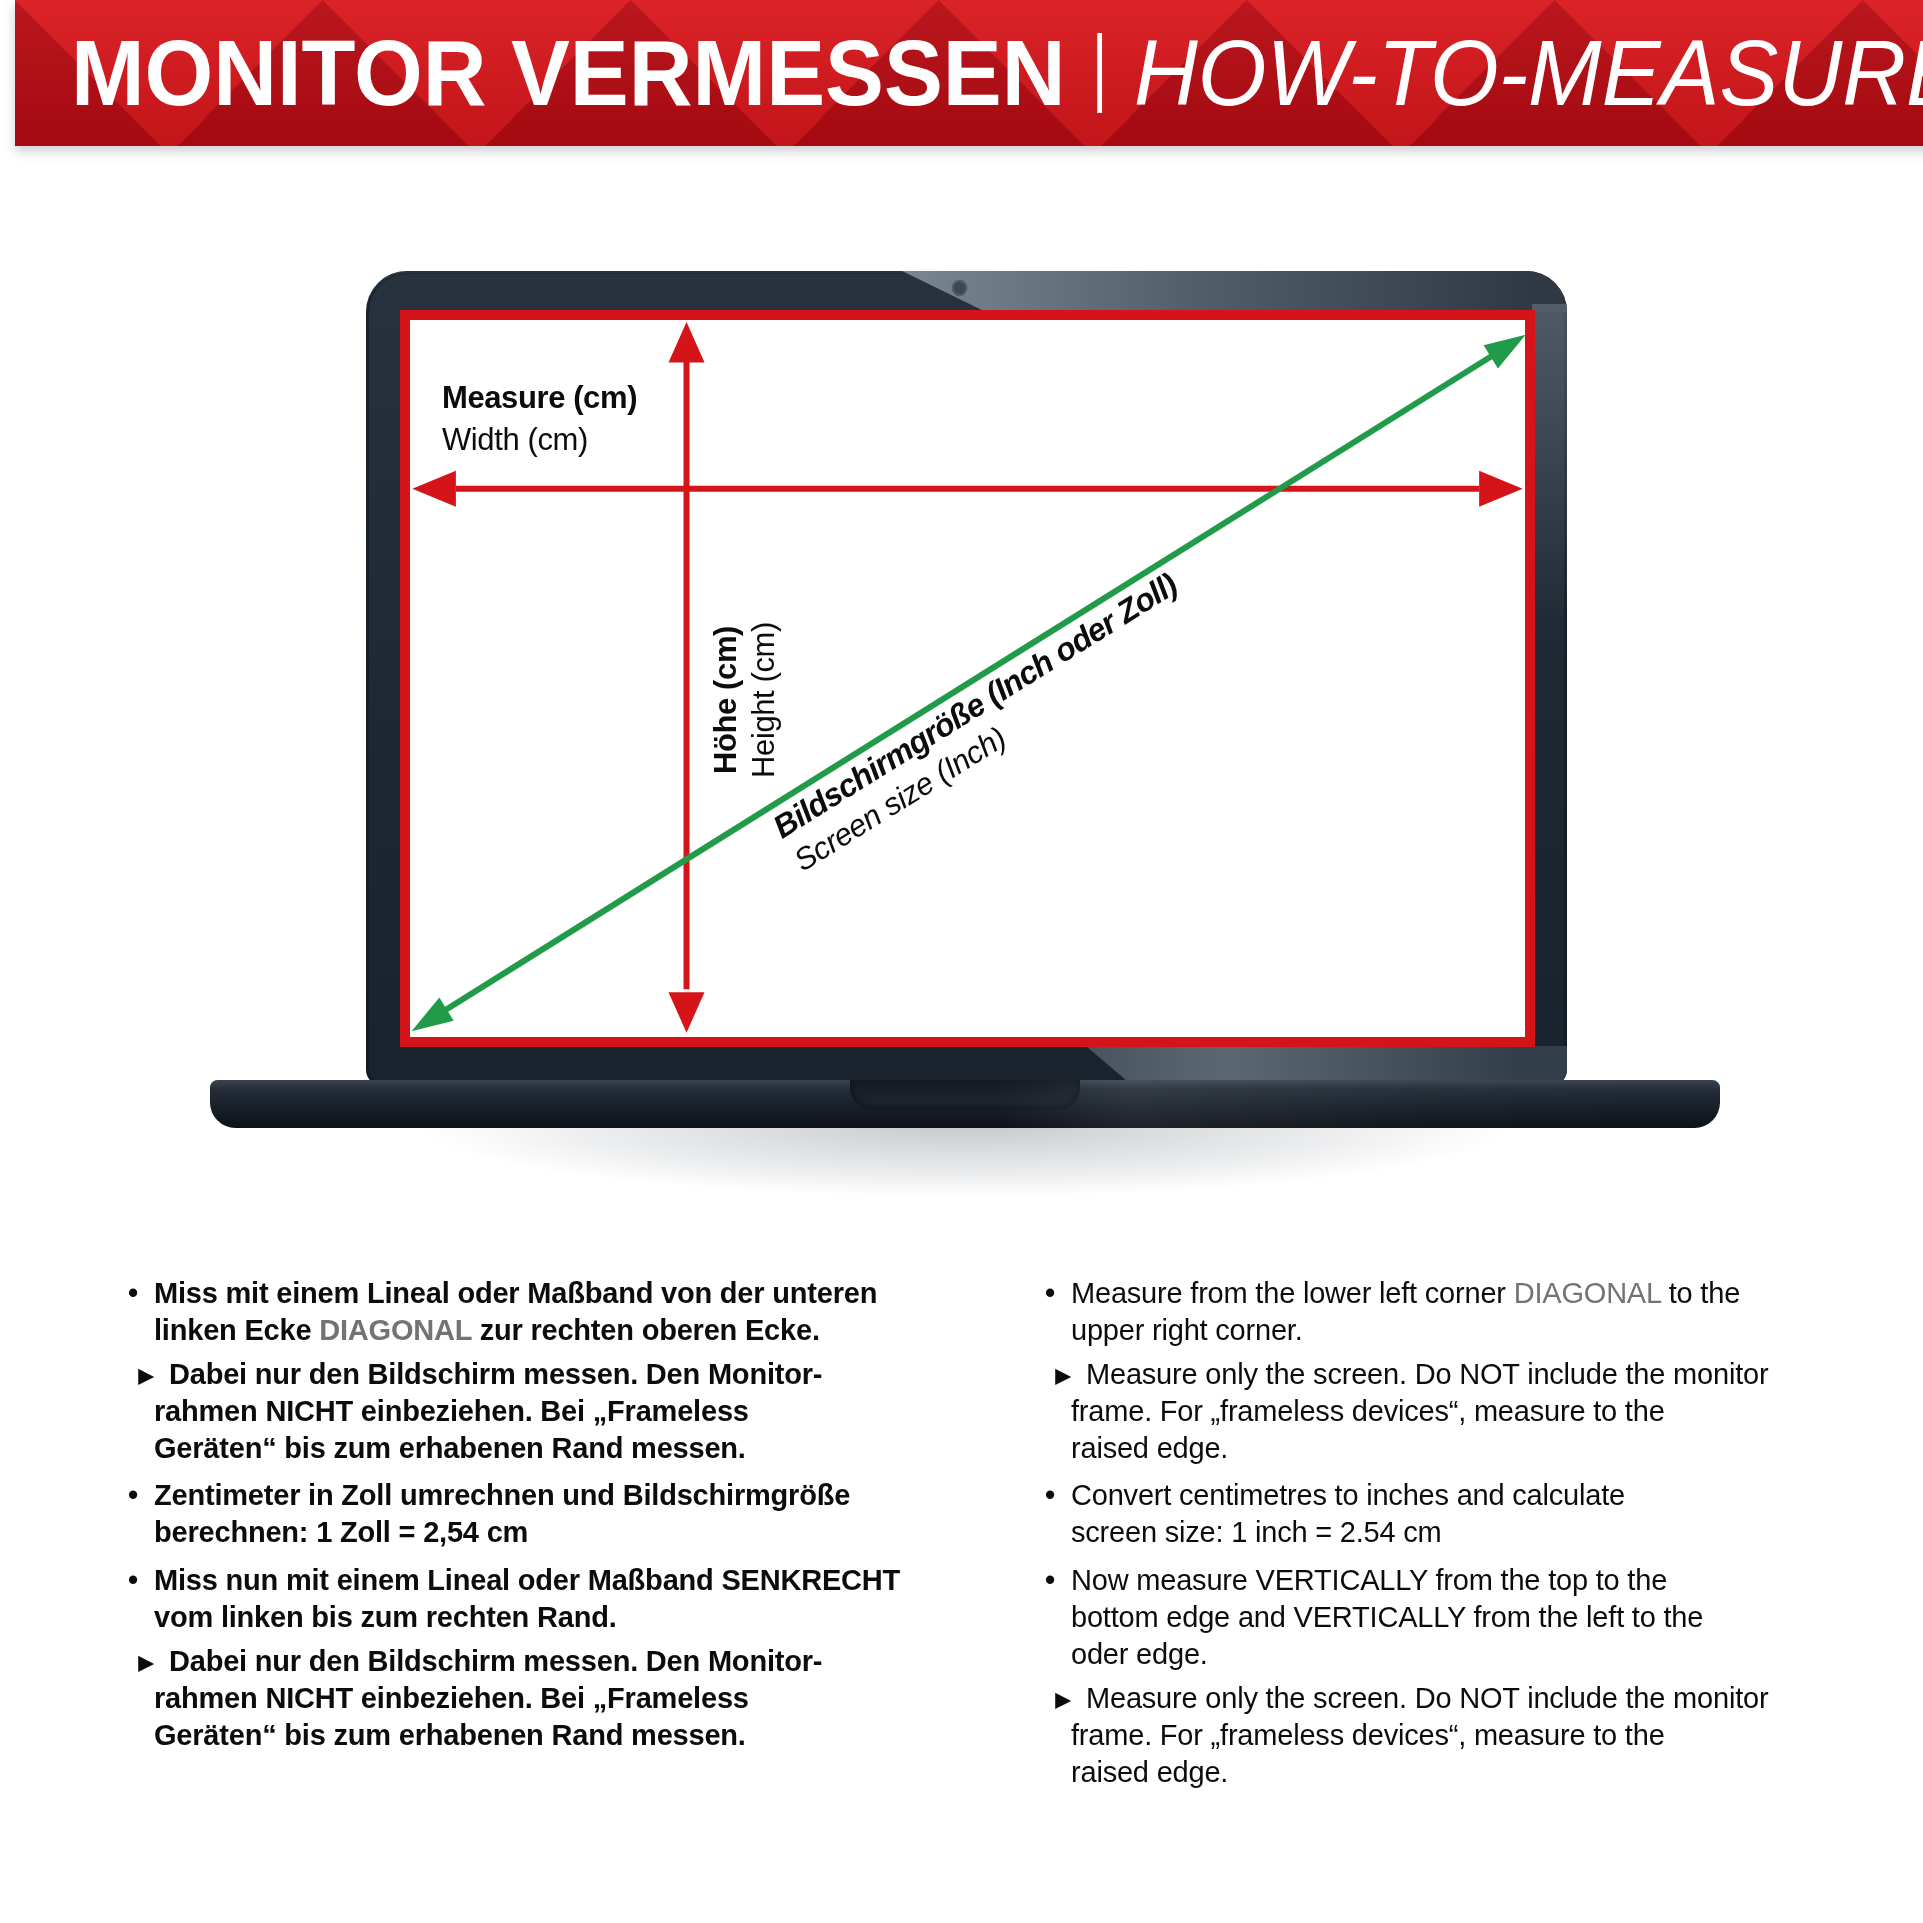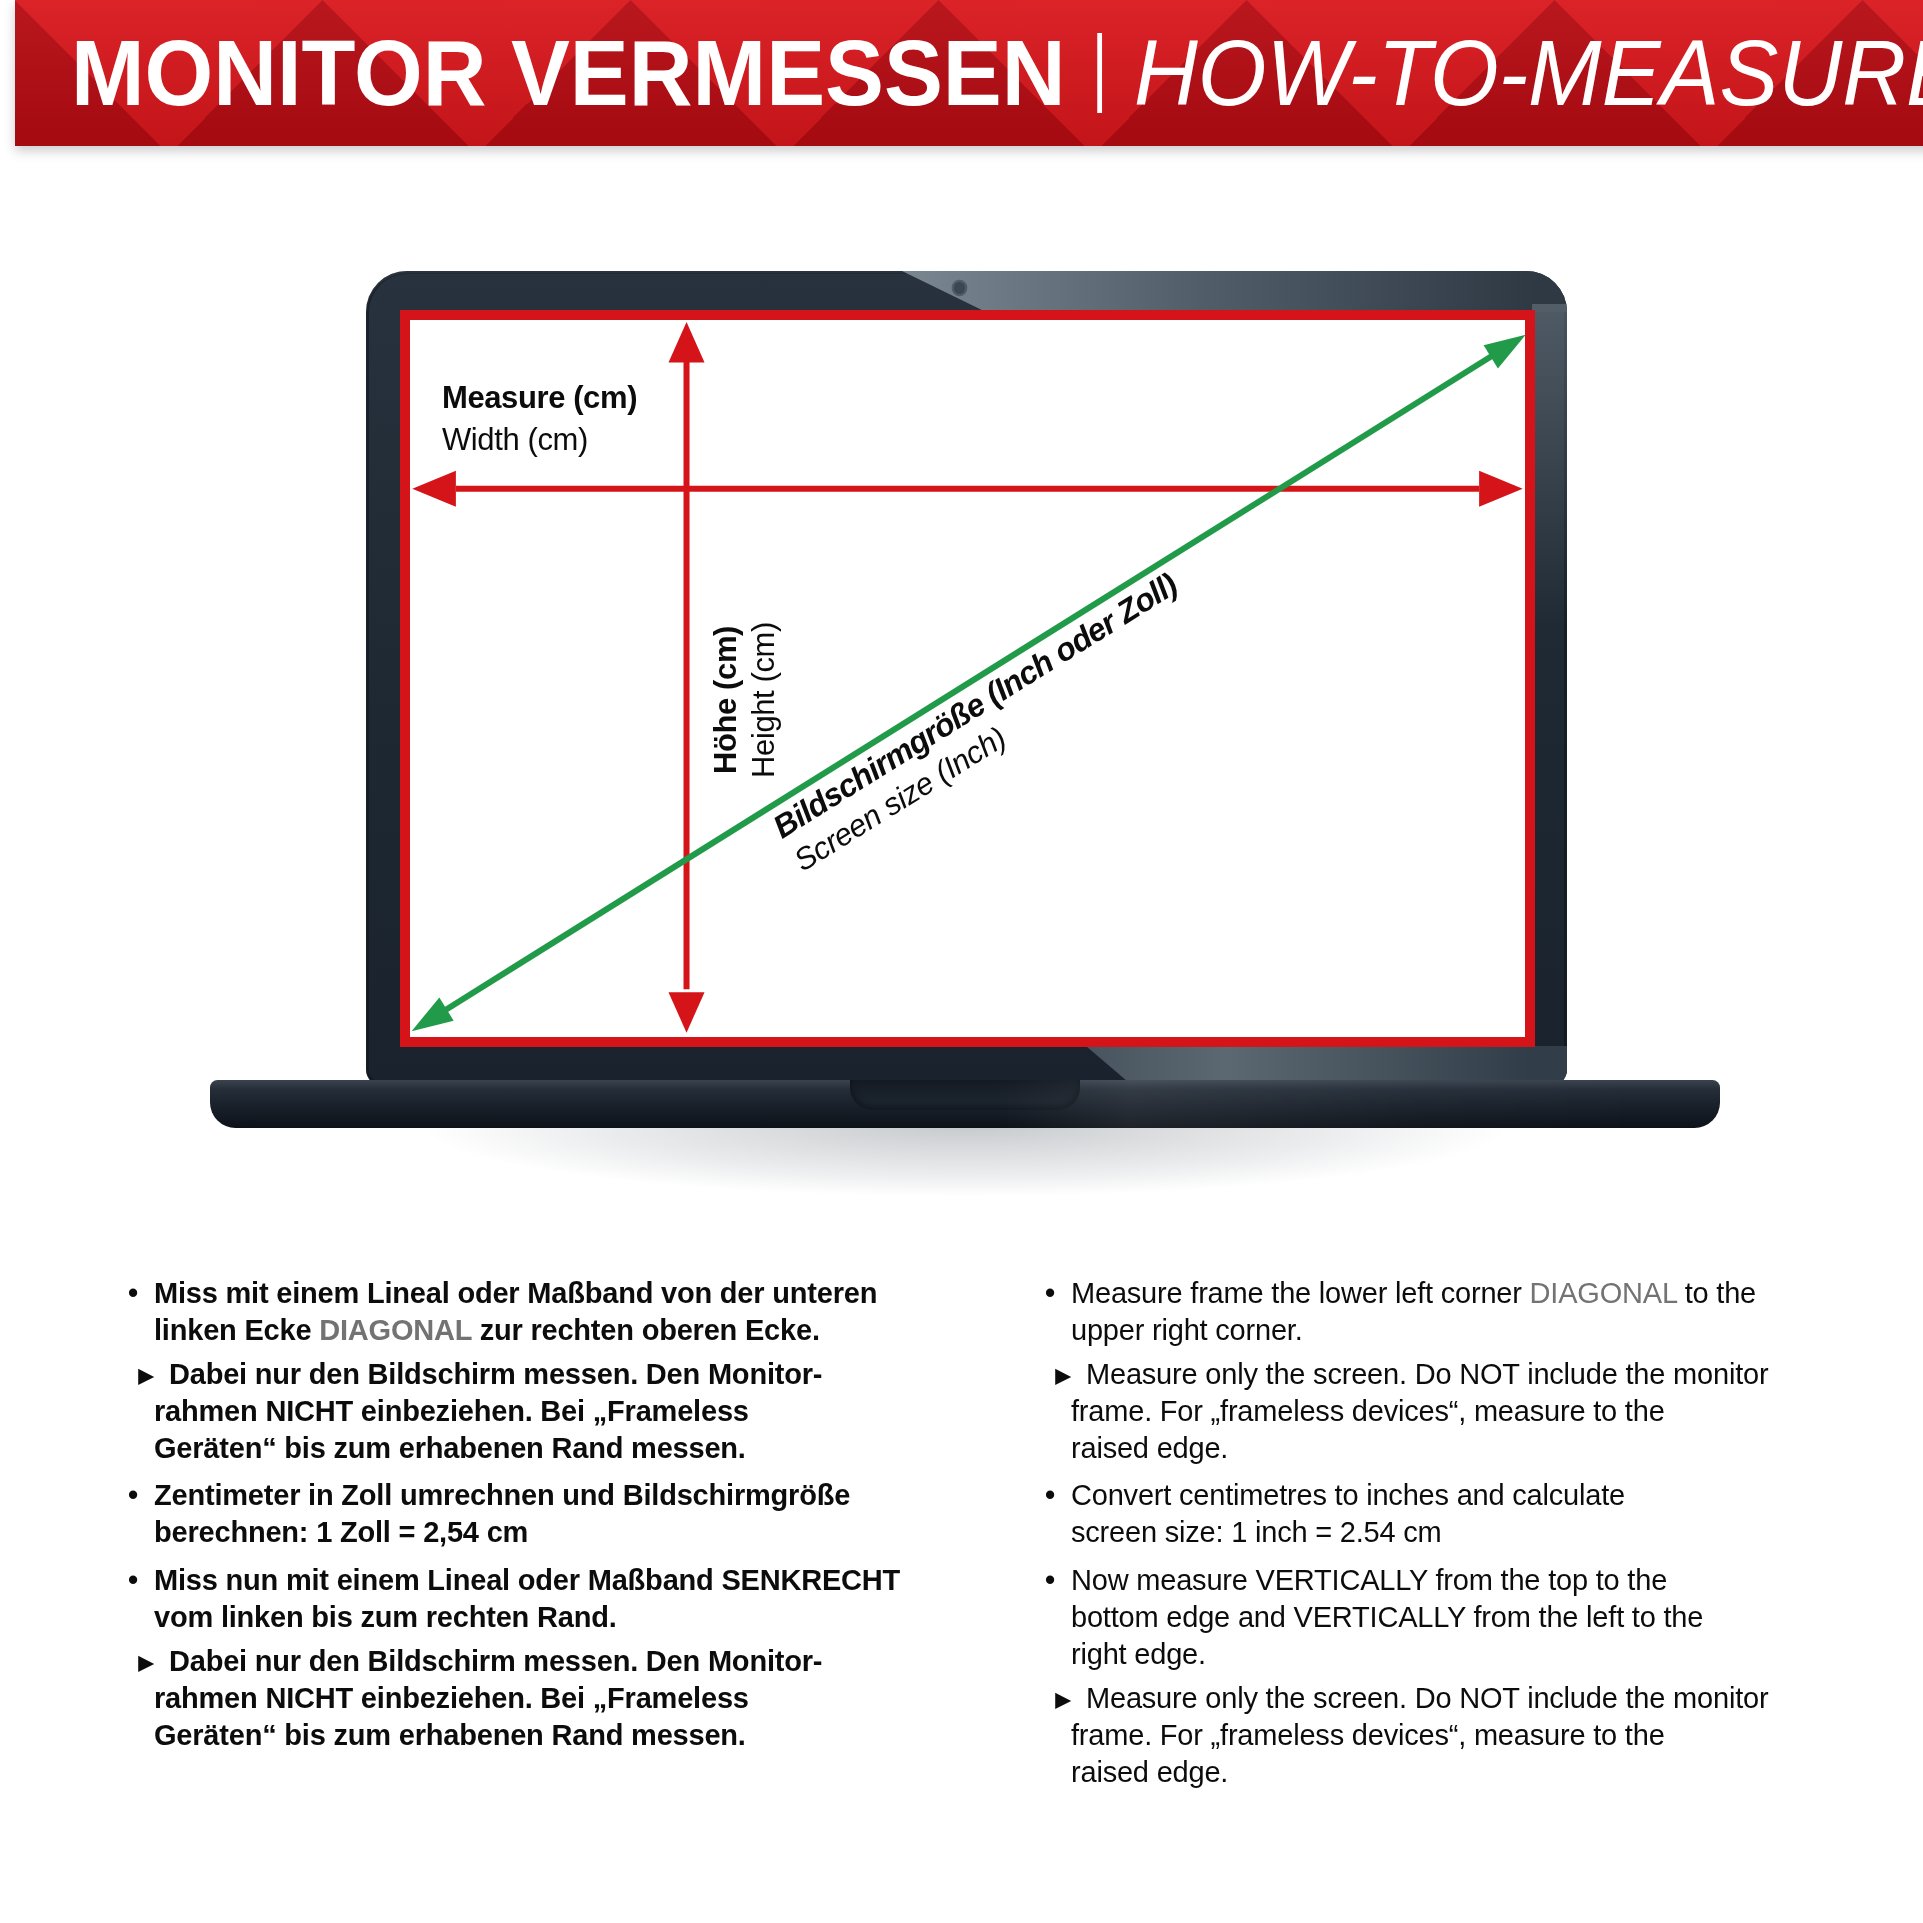--- a/index.html
+++ b/index.html
@@ -176,21 +176,21 @@
           <div class="line"><span>Dabei nur den Bildschirm messen. Den Monitor-</span></div>
           <div class="line"><span>rahmen NICHT einbeziehen. Bei „Frameless</span></div>
           <div class="line"><span>Geräten“ bis zum erhabenen Rand messen.</span></div>
         </div>
       </div>
     </div>
   <div class="col" id="col-en">
       <div class="item bullet">
         <span class="marker">•</span>
         <div class="lines">
-          <div class="line"><span>Measure frame the lower left corner </span><span class="green">DIAGONAL</span><span> to the</span></div>
+          <div class="line"><span>Measure from the lower left corner </span><span class="green">DIAGONAL</span><span> to the</span></div>
           <div class="line"><span>upper right corner.</span></div>
         </div>
       </div>
       <div class="item note">
         <span class="marker">▶</span>
         <div class="lines">
           <div class="line"><span>Measure only the screen. Do NOT include the monitor</span></div>
           <div class="line"><span>frame. For „frameless devices“, measure to the</span></div>
           <div class="line"><span>raised edge.</span></div>
         </div>
@@ -200,21 +200,21 @@
         <div class="lines">
           <div class="line"><span>Convert centimetres to inches and calculate</span></div>
           <div class="line"><span>screen size: 1 inch = 2.54 cm</span></div>
         </div>
       </div>
       <div class="item bullet">
         <span class="marker">•</span>
         <div class="lines">
           <div class="line"><span>Now measure VERTICALLY from the top to the</span></div>
           <div class="line"><span>bottom edge and VERTICALLY from the left to the</span></div>
-          <div class="line"><span>right edge.</span></div>
+          <div class="line"><span>oder edge.</span></div>
         </div>
       </div>
       <div class="item note">
         <span class="marker">▶</span>
         <div class="lines">
           <div class="line"><span>Measure only the screen. Do NOT include the monitor</span></div>
           <div class="line"><span>frame. For „frameless devices“, measure to the</span></div>
           <div class="line"><span>raised edge.</span></div>
         </div>
       </div>

